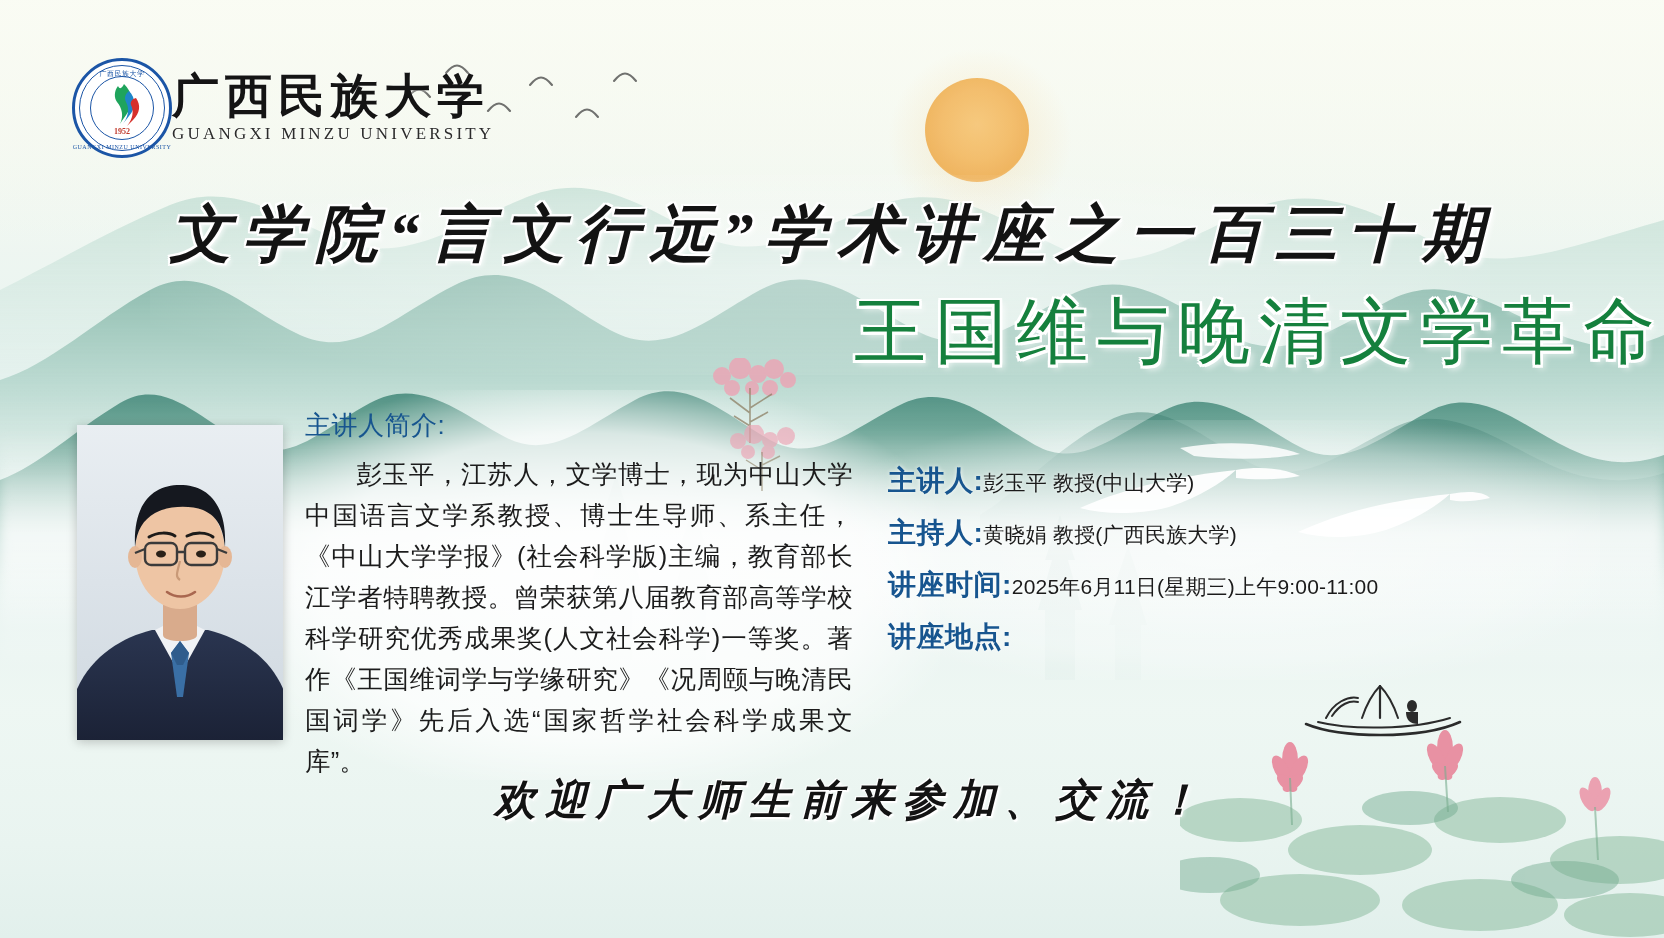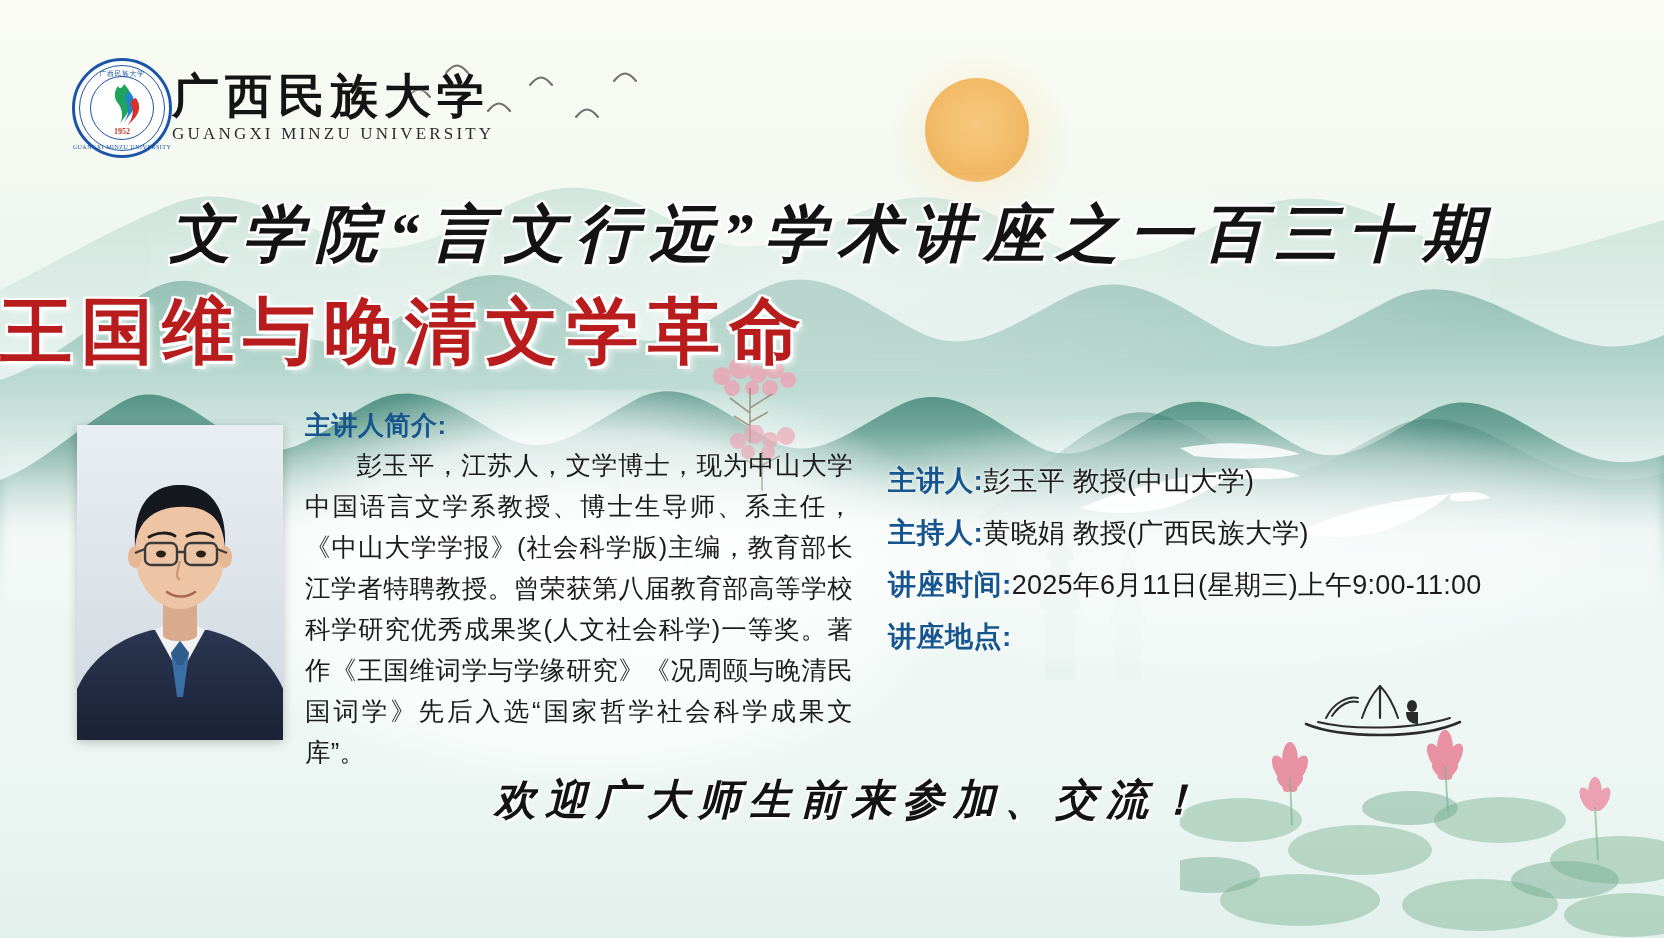--- a/index.html
+++ b/index.html
@@ -112,67 +112,67 @@
     font-family:"Liberation Serif","DejaVu Serif",serif;
     font-size:62px;font-weight:bold;font-style:italic;
     letter-spacing:11px;color:#131313;
     text-shadow:
       2px 0 0 #fff,-2px 0 0 #fff,0 2px 0 #fff,0 -2px 0 #fff,
       2px 2px 0 #fff,-2px -2px 0 #fff,2px -2px 0 #fff,-2px 2px 0 #fff,
       3px 3px 5px rgba(255,255,255,.85);
     white-space:nowrap;
   }
   .main-title{
-    position:absolute;left:0;right:0;top:284px;text-align:left;
+    position:absolute;left:0;right:0;top:284px;text-align:right;
     font-family:"Liberation Serif","DejaVu Serif",serif;
-    font-size:72px;font-weight:bold;
-    letter-spacing:9px;color:#b91c1c;
+    font-size:72px;font-weight:normal;
+    letter-spacing:9px;color:#15803d;
     text-shadow:
       2.5px 0 0 #fff,-2.5px 0 0 #fff,0 2.5px 0 #fff,0 -2.5px 0 #fff,
       2.5px 2.5px 0 #fff,-2.5px -2.5px 0 #fff,2.5px -2.5px 0 #fff,-2.5px 2.5px 0 #fff,
       4px 4px 6px rgba(255,255,255,.8);
     white-space:nowrap;
   }
 
   
   .photo{
     position:absolute;left:77px;top:425px;width:206px;height:315px;
     overflow:hidden;background:#1d3550;
     box-shadow:0 2px 10px rgba(0,0,0,.22);
   }
   .photo svg{display:block;width:100%;height:100%;}
 
   
   .bio{
     position:absolute;left:305px;top:408px;width:548px;
   }
   .bio-head{
-    font-size:26px;font-weight:bold;color:#17558f;letter-spacing:.5px;
-    margin-bottom:2px;
+    font-size:26px;font-weight:normal;color:#17558f;letter-spacing:.5px;
+    margin-bottom:11px;
   }
   .bio-body{
     font-size:25.5px;color:#1c1c1c;line-height:41px;
     text-align:justify;letter-spacing:.2px;
   }
   .bio-body .indent{display:inline-block;width:2em;}
 
   
   .info{
     position:absolute;left:888px;top:452px;width:700px;
   }
   .info-row{
     display:flex;align-items:baseline;
     margin-bottom:14px;white-space:nowrap;margin-top:10px;
   }
   .info-label{
     font-size:28px;font-weight:bold;color:#17558f;letter-spacing:.5px;
     text-shadow:0 0 4px rgba(255,255,255,.85);
   }
   .info-value{
-    font-size:27px;color:#1b1b1b;letter-spacing:.2px;
+    font-size:21px;color:#1b1b1b;letter-spacing:.2px;
     text-shadow:0 0 4px rgba(255,255,255,.85);
   }
 
   
   .welcome{
     position:absolute;left:0;right:0;top:772px;text-align:center;
     font-family:"Liberation Serif","DejaVu Serif",serif;
     font-size:42px;font-weight:bold;font-style:italic;
     letter-spacing:9px;color:#131313;
     text-shadow:1.5px 1.5px 0 #fff,-1px -1px 0 #fff,2px 2px 4px rgba(255,255,255,.8);

